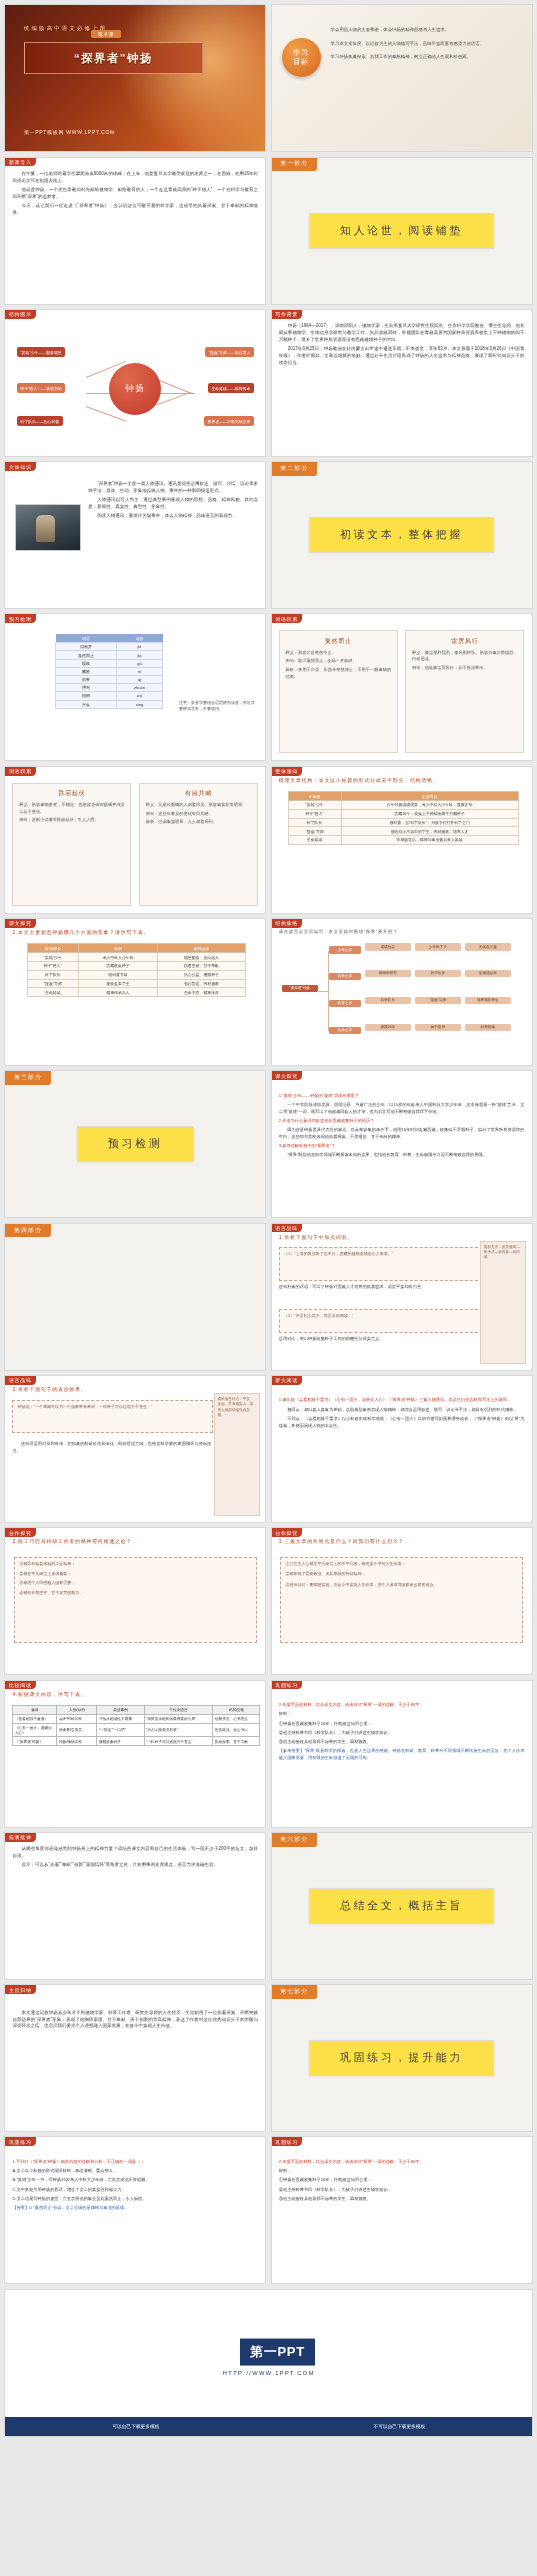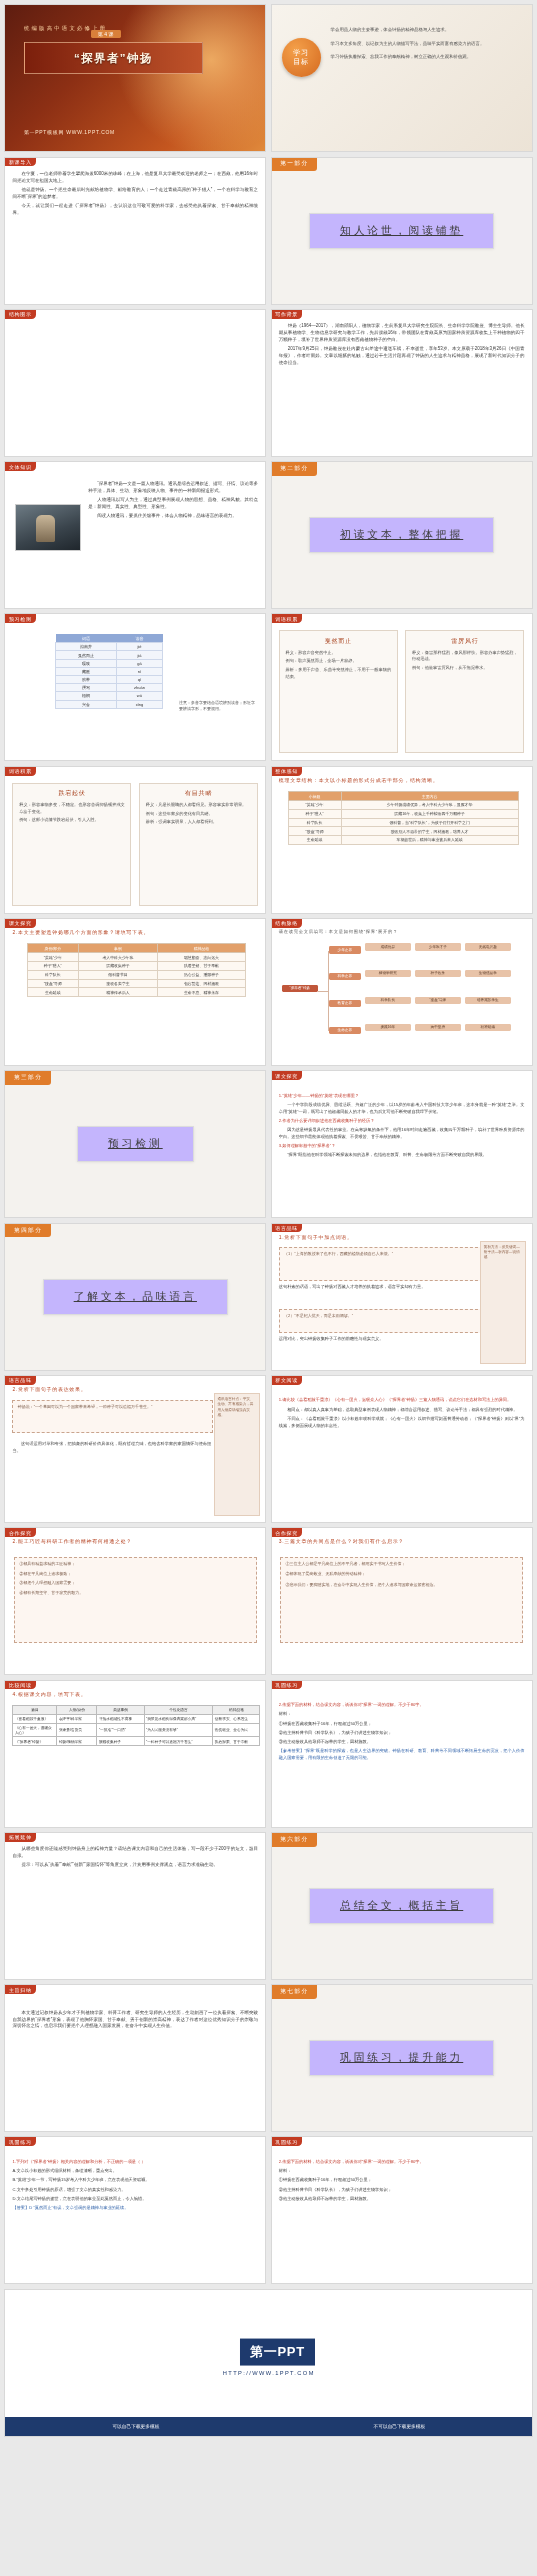--- a/index.html
+++ b/index.html
@@ -83,24 +83,24 @@
   
   .divider-slide {
     background:#f4f2ee;
     display:flex; align-items:center; justify-content:center;
   }
   .divider-slide .orange-tab {
     position:absolute; left:0; top:0; background:#e07c2a; color:#fff;
     font-size:5.7px; padding:2.9px 8.6px; border-bottom-right-radius:2.9px; letter-spacing:1.4px;
   }
   .divider-box {
-    background:#c4b5fd; border:0.7px solid #dcdcdc;
+    background:#fde047; border:0.7px solid #dcdcdc;
     padding:10px 30px;
     box-shadow:0 0.7px 2.9px rgba(0,0,0,.08);
-    font-size:10.8px; letter-spacing:2.9px; color:#3d3d3d;text-decoration:underline;
+    font-size:10.8px; letter-spacing:2.9px; color:#3d3d3d;
   }
   
   .mindmap { position:absolute; inset:11.5px 5.7px 4.3px 5.7px; }
   .mm-center {
     position:absolute; left:50%; top:52%; transform:translate(-50%,-50%);
     width:52px; height:52px; border-radius:50%;
     background:radial-gradient(circle at 35% 30%,#e06a4c,#c0392b);
     color:#fff; display:flex; align-items:center; justify-content:center;
     font-size:8.6px; letter-spacing:1.4px;
   }
@@ -217,20 +217,35 @@
     </div>
   </div>
 
   <div class="slide divider-slide">
     <div class="orange-tab">第一部分</div>
     <div class="divider-box">知人论世，阅读铺垫</div>
   </div>
 
   <div class="slide">
     <div class="tag">结构图示</div>
+    <div class="mindmap">
+      <div class="mm-line" style="left:75px;top:56px;width:43px;transform:rotate(-22deg);"></div>
+      <div class="mm-line" style="left:75px;top:72px;width:44px;"></div>
+      <div class="mm-line" style="left:75px;top:85px;width:43px;transform:rotate(20deg);"></div>
+      <div class="mm-line" style="left:141px;top:56px;width:42px;transform:rotate(22deg);"></div>
+      <div class="mm-line" style="left:141px;top:72px;width:43px;"></div>
+      <div class="mm-line" style="left:141px;top:85px;width:42px;transform:rotate(-20deg);"></div>
+      <div class="mm-center">钟扬</div>
+      <div class="mm-node" style="left:5.7px;top:26px;">“英雄”少年——勤奋聪慧</div>
+      <div class="mm-node alt" style="left:5.7px;top:62px;">种子“猎人”——执着坚韧</div>
+      <div class="mm-node" style="left:5.7px;top:95px;">科学队长——热心科普</div>
+      <div class="mm-node alt" style="right:5.7px;top:26px;">“接盘”导师——包容育人</div>
+      <div class="mm-node" style="right:5.7px;top:62px;">生命延续——精神传承</div>
+      <div class="mm-node alt" style="right:5.7px;top:95px;">探界者——不断突破边界</div>
+    </div>
   </div>
 
   <div class="slide">
     <div class="tag">写作背景</div>
     <div class="body-text">
       <p class="indent">钟扬（1964—2017），湖南邵阳人，植物学家，生前系复旦大学研究生院院长、生命科学学院教授、博士生导师。他长期从事植物学、生物信息学研究与教学工作，先后援藏16年，带领团队在青藏高原为国家种质资源库收集上千种植物的四千万颗种子，填补了世界种质资源库没有西藏植物种子的空白。</p>
       <p class="indent">2017年9月25日，钟扬教授在赴内蒙古出差途中遭遇车祸，不幸逝世，享年53岁。本文原载于2018年3月26日《中国青年报》，作者叶雨婷。文章以细腻的笔触，通过若干生活片段再现了钟扬的人生追求与精神品格，展现了新时代知识分子的使命担当。</p>
     </div>
   </div>
 
@@ -446,21 +461,20 @@
       <p class="indent">一个中学阶段成绩优异、思维活跃、兴趣广泛的少年，以15岁的年龄考入中国科技大学少年班，这本身就是一种“英雄”之举。文章用“英雄”一词，既写出了他超越同龄人的才华，也为后文写他不断突破自我埋下伏笔。</p>
       <p class="redtext">2.作者为什么要详细叙述他在西藏收集种子的经历？</p>
       <p class="indent">因为这是钟扬最具代表性的事业。在高寒缺氧的条件下，他用16年时间走遍西藏，收集四千万颗种子，填补了世界种质资源库的空白。这些细节最能体现他执着探索、不畏艰苦、甘于奉献的精神。</p>
       <p class="redtext">3.如何理解标题中的“探界者”？</p>
       <p class="indent">“探界”既指他在科学领域不断探索未知的边界，也指他在教育、科普、生命极限等方面不断突破自我的界限。</p>
     </div>
   </div>
 
   <div class="slide divider-slide">
     <div class="orange-tab">第四部分</div>
-    <div class="divider-box">了解文本，品味语言</div>
   </div>
 
   <div class="slide">
     <div class="tag">语言品味</div>
     <div class="smalltitle" style="top:10px;">1.赏析下面句子中加点词语。</div>
     <div class="writebox" style="left:7.2px;top:23px;width:204px;height:34px;">（1）“上海的教授来了也不行，西藏的植物必须自己人来做。”</div>
     <div class="listtext" style="left:7.2px;right:54px;top:60px;">
       <p>这句朴素的话语，写出了钟扬对西藏人才培养的执着追求，语言平实却有力量。</p>
     </div>
     <div class="writebox" style="left:7.2px;top:85px;width:204px;height:24.4px;">（2）“不是杞人忧天，而是未雨绸缪。”</div>

